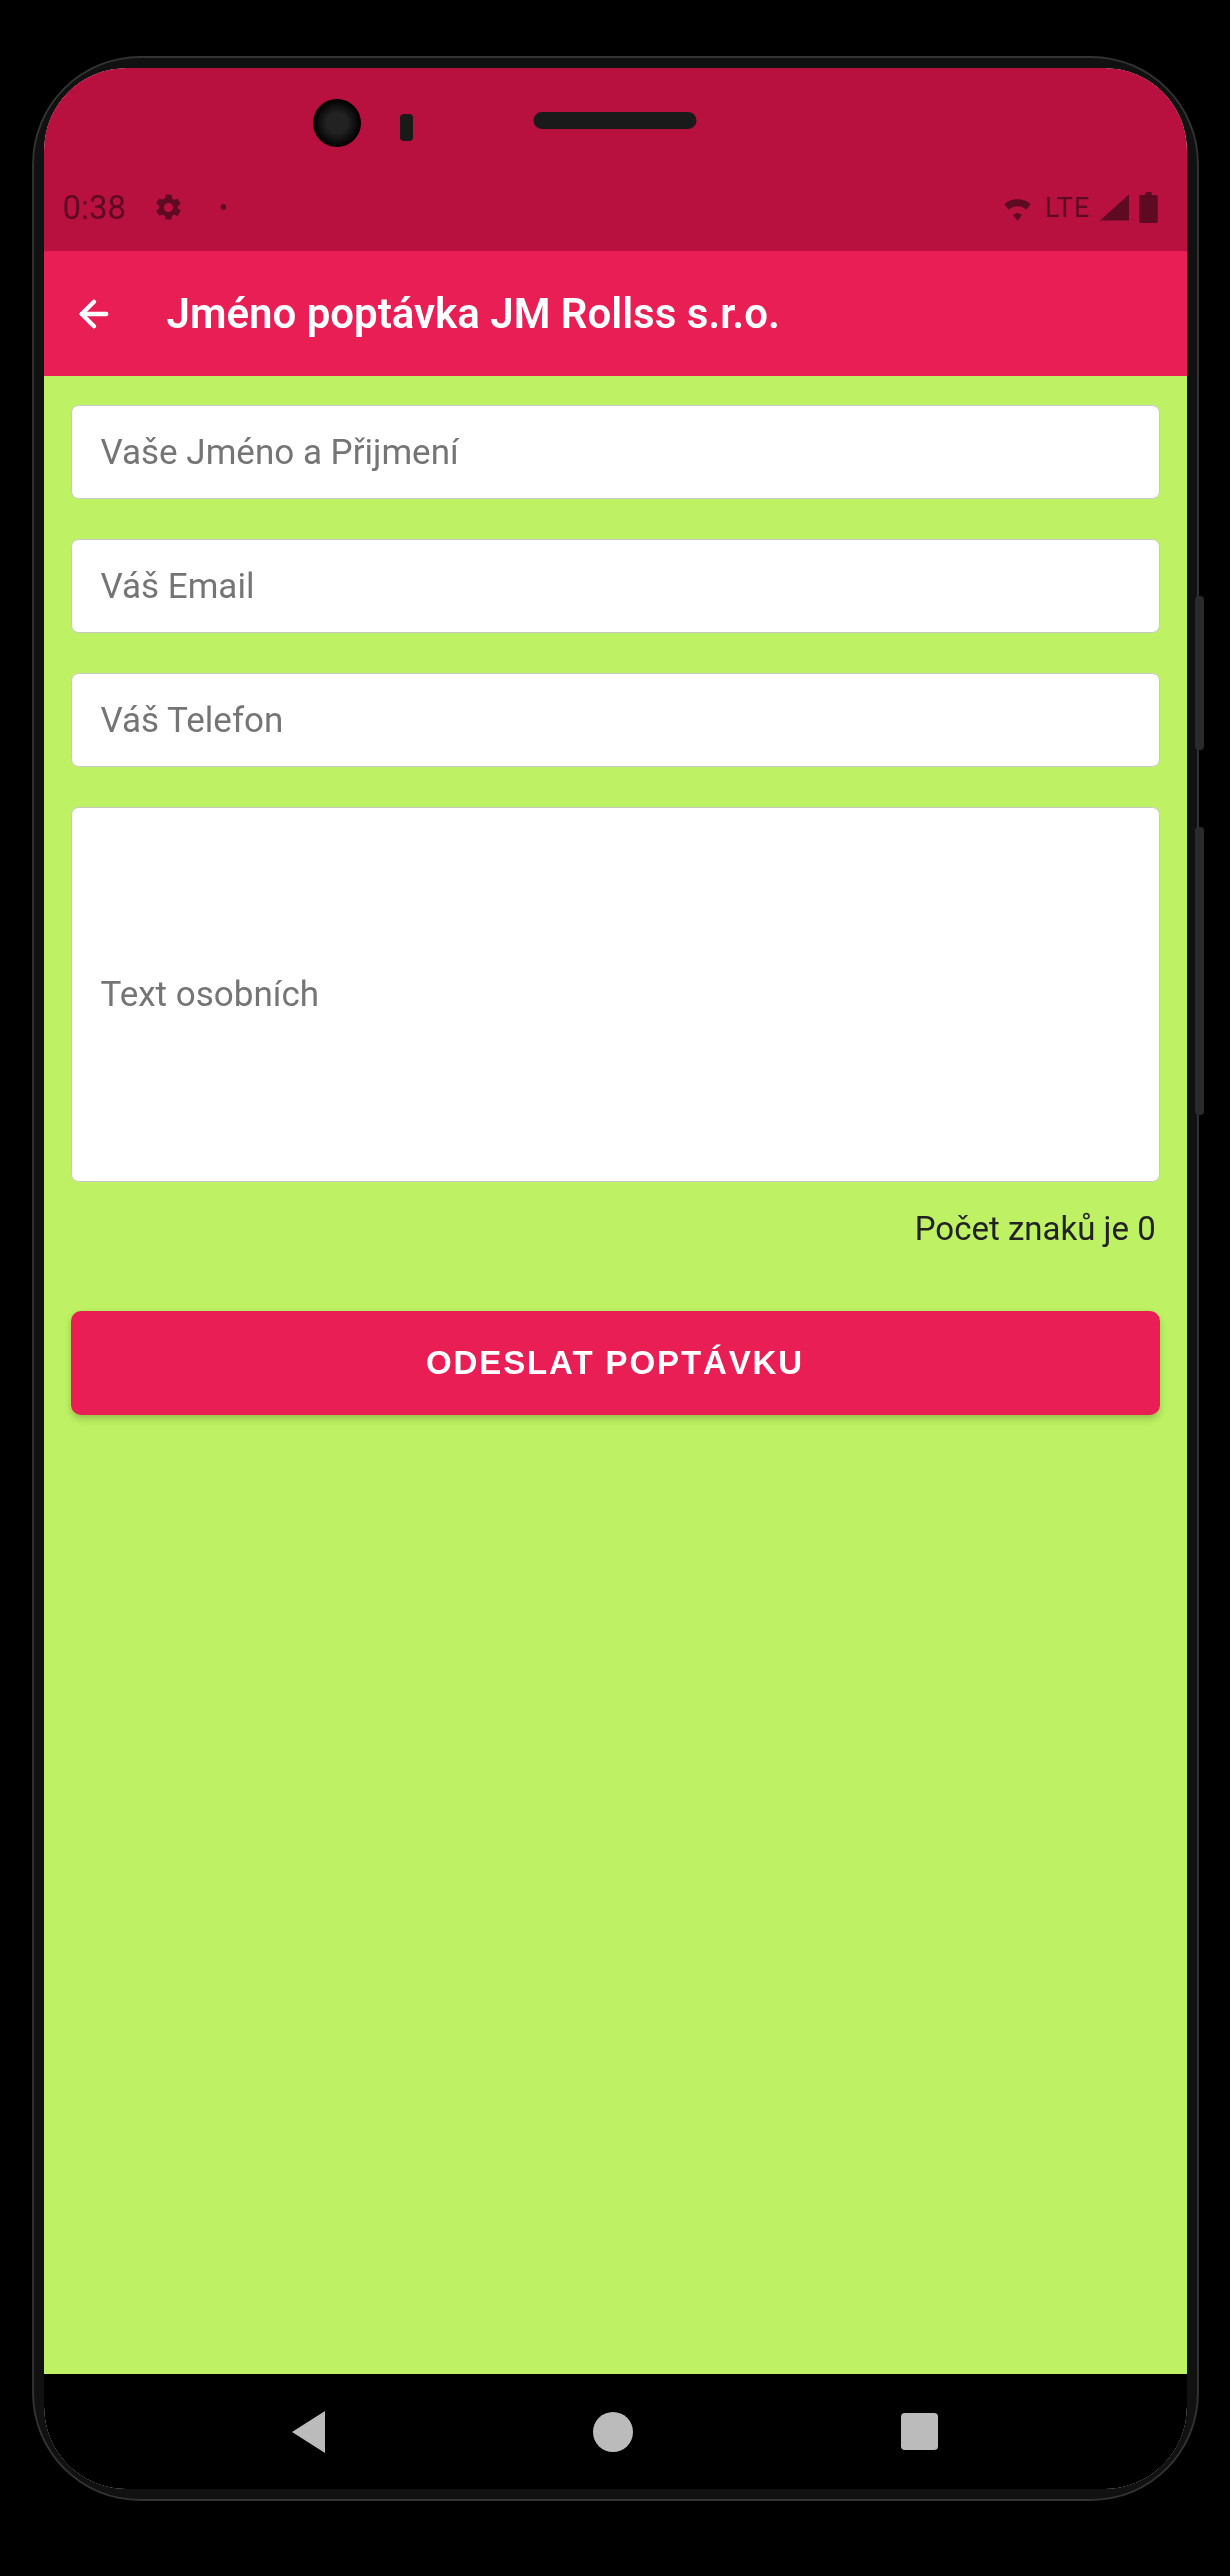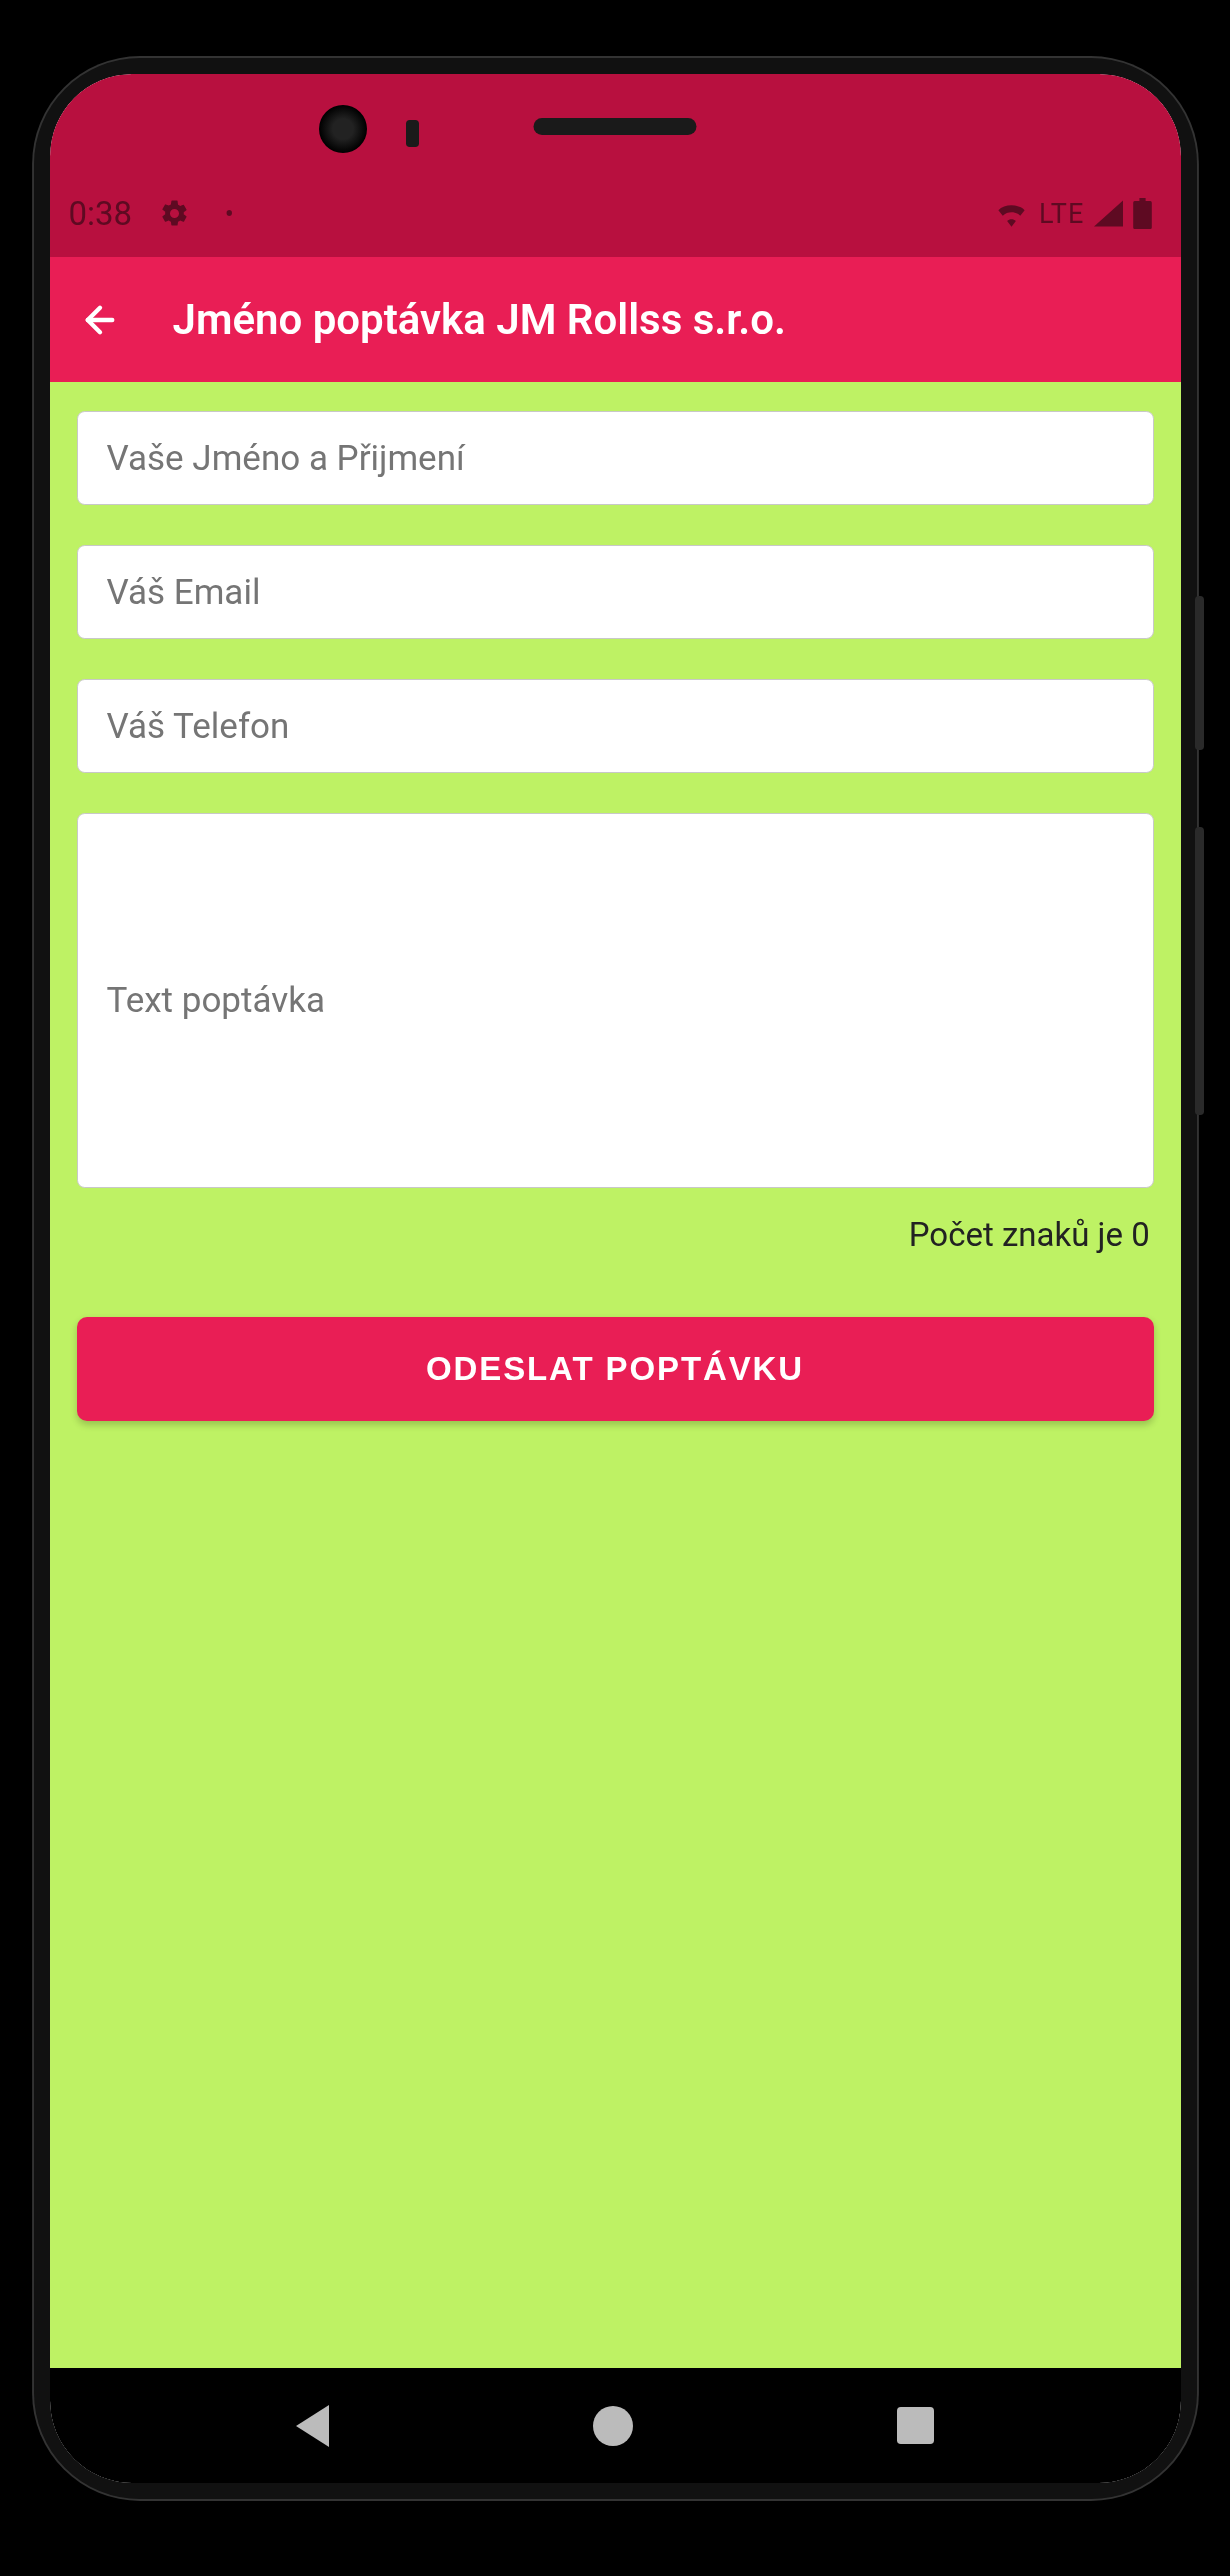--- a/index.html
+++ b/index.html
@@ -11,21 +11,21 @@
     display: flex;
     align-items: flex-start;
     justify-content: center;
     padding-top: 58px;
   }
   .phone-frame {
     width: 1163px;
     height: 2441px;
     background: #111;
     border-radius: 106px;
-    padding: 16px;
+    padding: 10px;
     position: relative;
     box-shadow: 0 0 0 1.9px #333;
   }
   .side-button-1 {
     position: absolute;
     right: -7.7px;
     top: 538px;
     width: 9.6px;
     height: 154px;
     background: #2a2a2a;
@@ -265,21 +265,21 @@
         <div class="field">
           <span>Vaše Jméno a Přijmení</span>
         </div>
         <div class="field">
           <span>Váš Email</span>
         </div>
         <div class="field">
           <span>Váš Telefon</span>
         </div>
         <div class="field field-textarea">
-          <span>Text poptávka</span>
+          <span>Text osobních</span>
         </div>
         <div class="char-count">
           <span>Počet znaků je </span><span>0</span>
         </div>
         <button class="submit-btn">ODESLAT POPTÁVKU</button>
       </div>
 
       <div class="nav-bar">
         <div class="nav-back"></div>
         <div class="nav-home"></div>

